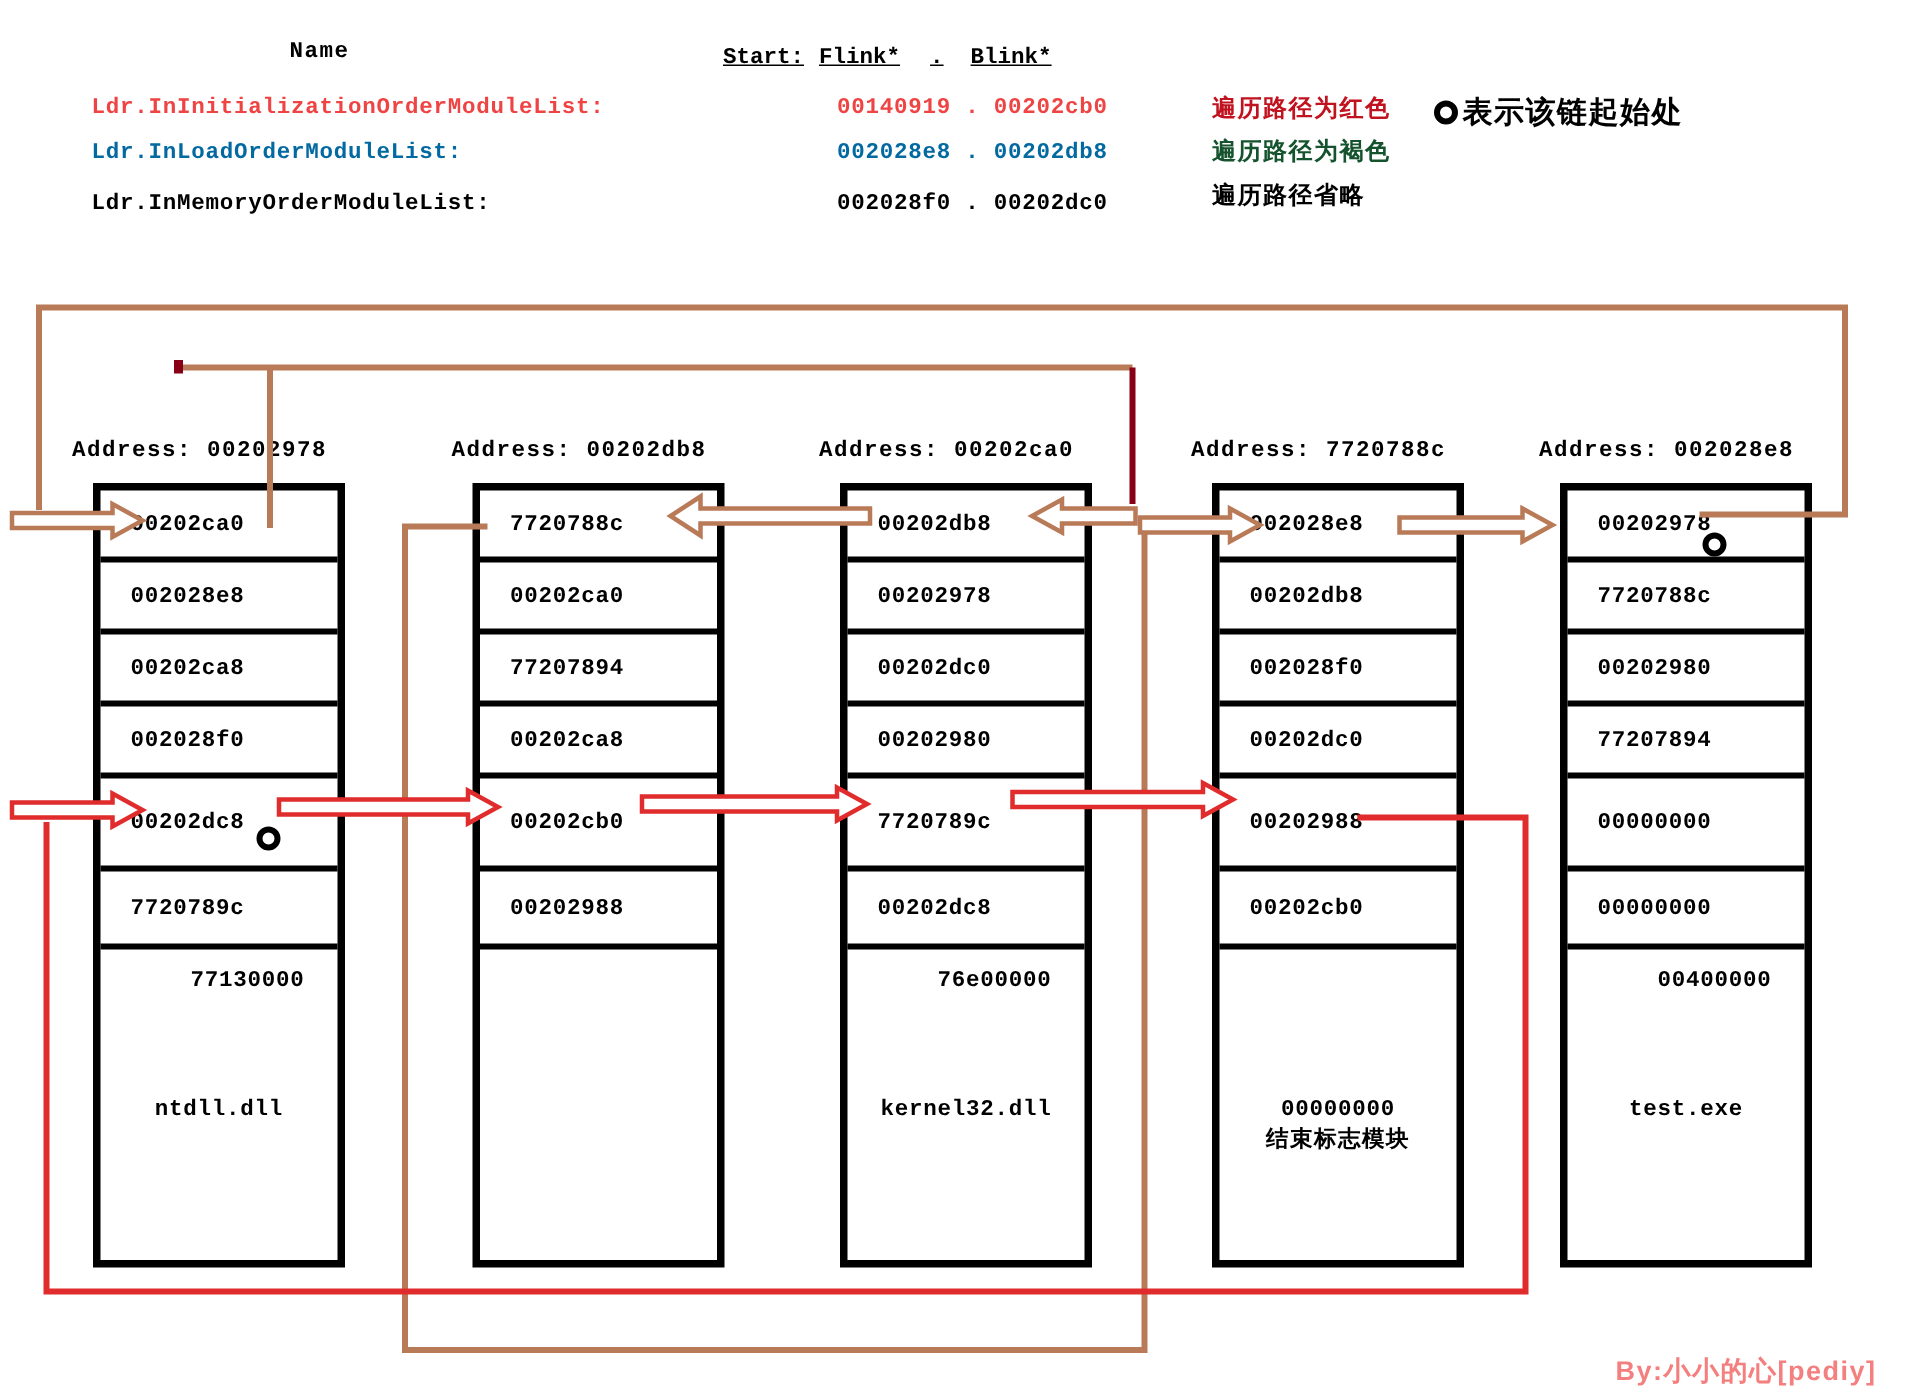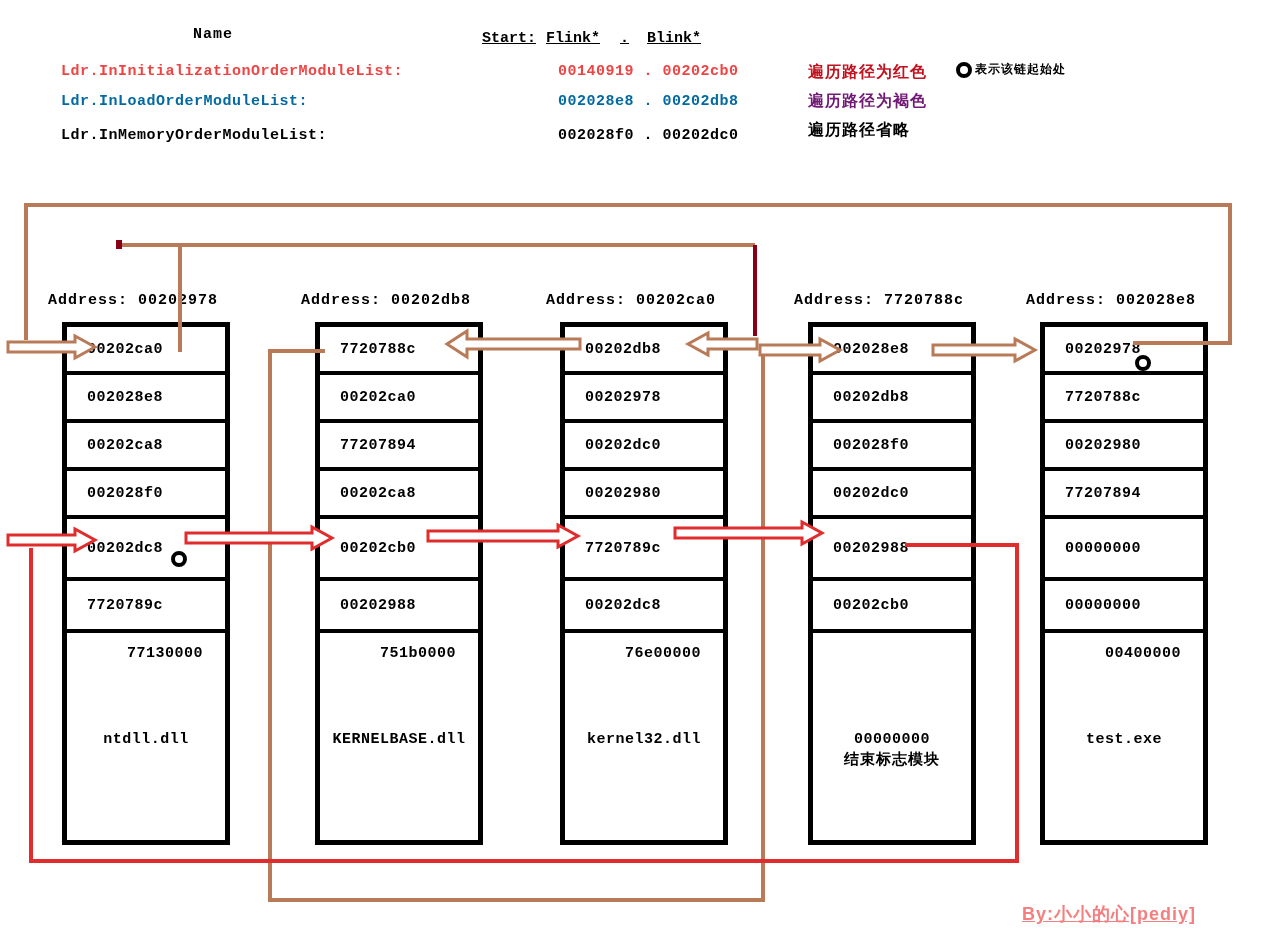--- a/index.html
+++ b/index.html
@@ -13,21 +13,21 @@
   .start-row{display:flex;align-items:baseline;font-size:15px;}
   .start-row .flink{margin-left:10px;}
   .start-row .dot{margin-left:20px;}
   .start-row .blink{margin-left:18px;}
   .ldr-row{font-size:15px;letter-spacing:0.5px;white-space:pre;}
   .ldr-red{color:#ef4444;}
   .ldr-brown{color:#0369a1;}
   .ldr-black{color:#000000;}
   
   .legend-line{font-size:16px;letter-spacing:1px;white-space:nowrap;}
-  .legend-start{display:flex;align-items:center;font-size:12px;letter-spacing:1px;white-space:nowrap;justify-content:center;}
+  .legend-start{display:flex;align-items:center;font-size:20px;letter-spacing:1px;white-space:nowrap;justify-content:center;}
   .ring{width:8px;height:8px;border:4px solid #000;border-radius:50%;display:inline-block;margin-right:3px;flex:0 0 auto;}
   
   .membox{position:absolute;width:168px;}
   .addr-label{font-size:15px;letter-spacing:1px;margin-left:-14px;white-space:nowrap;}
   .box{position:absolute;top:30px;left:0;width:158px;height:513px;border:5px solid #000;background:#fff;}
   .row{border-bottom:4px solid #000;display:flex;align-items:center;padding-left:20px;
        font-size:15px;letter-spacing:0.5px;position:relative;}
   .row.h44{height:44px;}
   .row.h58{height:58px;}
   .row.h48{height:48px;}
@@ -61,21 +61,21 @@
   <div class="abs ldr-row ldr-brown" style="left:558px;top:93px;">002028e8 . 00202db8</div>
 
   <div class="abs ldr-row ldr-black" style="left:61px;top:127px;">Ldr.InMemoryOrderModuleList:</div>
   <div class="abs ldr-row ldr-black" style="left:558px;top:127px;">002028f0 . 00202dc0</div>
 
   <div class="abs legend-line" style="left:808px;top:62px;color:#c1121f;">遍历路径为红色</div>
   <div class="abs legend-start" style="left:956px;top:61px;">
     <span class="ring"></span>
     <span>表示该链起始处</span>
   </div>
-  <div class="abs legend-line" style="left:808px;top:91px;color:#701a75;">遍历路径为褐色</div>
+  <div class="abs legend-line" style="left:808px;top:91px;color:#14532d;">遍历路径为褐色</div>
   <div class="abs legend-line" style="left:808px;top:120px;color:#000;">遍历路径省略</div>
 
   <div class="membox" style="left:62px;top:292px;height:553px;">
     <div class="addr-label"><span>Address:</span> <span>00202978</span></div>
     <div class="box">
       <div class="row h44">
           <span>00202ca0</span>
         </div>
       <div class="row h44">
           <span>002028e8</span>
@@ -115,25 +115,20 @@
         </div>
       <div class="row h44">
           <span>00202ca8</span>
         </div>
       <div class="row h58">
           <span>00202cb0</span>
         </div>
       <div class="row h48">
           <span>00202988</span>
         </div>
-      <div class="modcell">
-        <div class="base-addr">751b0000</div>
-        <div class="mod-name">KERNELBASE.dll</div>
-        <div class="mod-note"></div>
-      </div>
     </div>
   </div>
 
   <div class="membox" style="left:560px;top:292px;height:553px;">
     <div class="addr-label"><span>Address:</span> <span>00202ca0</span></div>
     <div class="box">
       <div class="row h44">
           <span>00202db8</span>
         </div>
       <div class="row h44">
@@ -235,14 +230,14 @@
     <path d="M933 345 L1015 345 L1015 339 L1035 350 L1015 361 L1015 355 L933 355 Z" fill="#fff" stroke="#b97a57" stroke-width="3"></path>
 
     <path d="M905 545 L1017 545 L1017 861 L31 861 L31 548" fill="none" stroke="#e02c2c" stroke-width="4"></path>
 
     <path d="M8 535 L75 535 L75 529 L95 540 L75 551 L75 545 L8 545 Z" fill="#fff" stroke="#e02c2c" stroke-width="3"></path>
     <path d="M186 533 L312 533 L312 527 L332 538 L312 549 L312 543 L186 543 Z" fill="#fff" stroke="#e02c2c" stroke-width="3"></path>
     <path d="M428 531 L558 531 L558 525 L578 536 L558 547 L558 541 L428 541 Z" fill="#fff" stroke="#e02c2c" stroke-width="3"></path>
     <path d="M675 528 L802 528 L802 522 L822 533 L802 544 L802 538 L675 538 Z" fill="#fff" stroke="#e02c2c" stroke-width="3"></path>
   </svg>
 
-  <div class="abs credit" style="left:1022px;top:902px;text-decoration:underline;">By:小小的心[pediy]</div>
+  <div class="abs credit" style="left:1077px;top:902px;">By:小小的心[pediy]</div>
 </div>
 
 </body></html>

